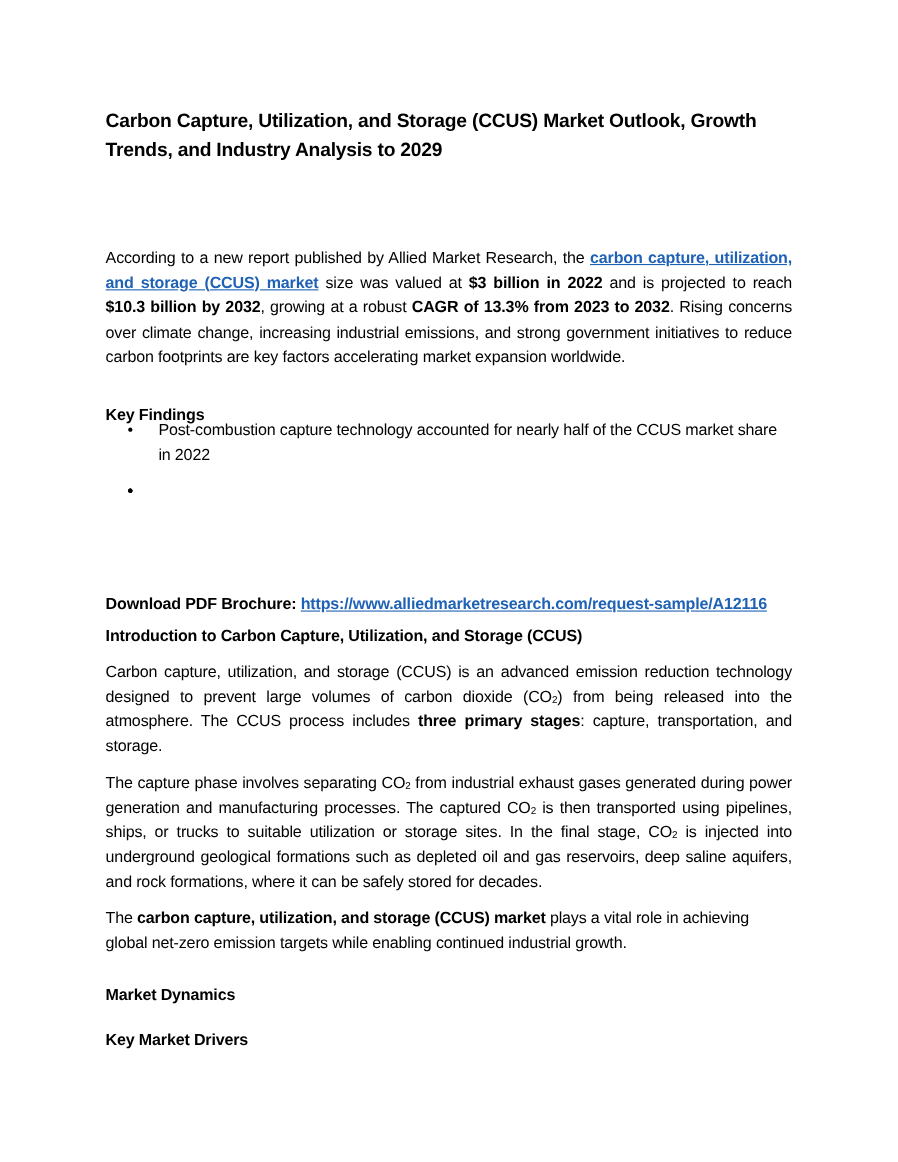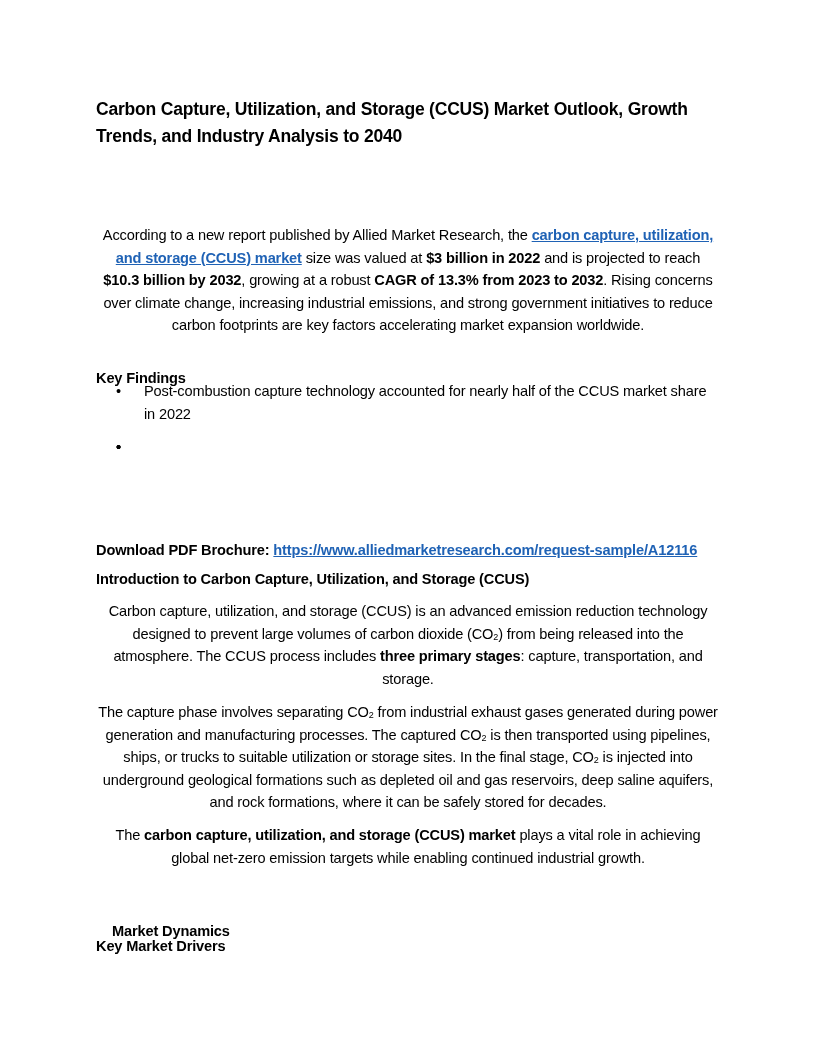--- a/index.html
+++ b/index.html
@@ -30,21 +30,21 @@
     }
     .body-block {
       position: absolute;
       left: 0;
       width: 624px;
       font-size: 14.6px;
       line-height: 22.5px;
       letter-spacing: -0.15px;
     }
     .justify { text-align: justify; }
-    p { margin: 0; text-align: center; }
+    p { margin: 0; }
     b { font-weight: bold; }
     a.link {
       color: #1f62b5;
       font-weight: bold;
       text-decoration: underline;
     }
     .heading {
       font-weight: bold;
     }
     ul.bullets {
@@ -65,21 +65,21 @@
       font-size: 9px;
       vertical-align: -1px;
       line-height: 0;
     }
   </style>
 </head>
 <body>
 
 <div class="page">
 
-  <h1 class="title">Carbon Capture, Utilization, and Storage (CCUS) Market Outlook, Growth Trends, and Industry Analysis to 2040</h1>
+  <h1 class="title">Carbon Capture, Utilization, and Storage (CCUS) Market Outlook, Growth Trends, and Industry Analysis to 2029</h1>
 
   <div class="body-block justify" style="top:224px;">
     <p>
       <span>According to a new report published by Allied Market Research, the </span><a class="link" href="#">carbon capture, utilization, and storage (CCUS) market</a><span> size was valued at </span><b>$3 billion in 2022</b><span> and is projected to reach </span><b>$10.3 billion by 2032</b><span>, growing at a robust </span><b>CAGR of 13.3% from 2023 to 2032</b><span>. Rising concerns over climate change, increasing industrial emissions, and strong government initiatives to reduce carbon footprints are key factors accelerating market expansion worldwide.</span>
     </p>
   </div>
 
   <div class="body-block heading" style="top:347px;margin-top:20px;">Key Findings</div>
 
   <div class="body-block" style="top:380px;">
@@ -117,16 +117,16 @@
       <span>The capture phase involves separating CO</span><sub class="co2">2</sub><span> from industrial exhaust gases generated during power generation and manufacturing processes. The captured CO</span><sub class="co2">2</sub><span> is then transported using pipelines, ships, or trucks to suitable utilization or storage sites. In the final stage, CO</span><sub class="co2">2</sub><span> is injected into underground geological formations such as depleted oil and gas reservoirs, deep saline aquifers, and rock formations, where it can be safely stored for decades.</span>
     </p>
   </div>
 
   <div class="body-block" style="top:824px;">
     <p>
       <span>The </span><b>carbon capture, utilization, and storage (CCUS) market</b><span> plays a vital role in achieving global net-zero emission targets while enabling continued industrial growth.</span>
     </p>
   </div>
 
-  <div class="body-block heading" style="top:920px;margin-left:16px;">Market Dynamics</div>
+  <div class="body-block heading" style="top:894px;">Market Dynamics</div>
   <div class="body-block heading" style="top:935px;">Key Market Drivers</div>
 
 </div>
 
 </body></html>

